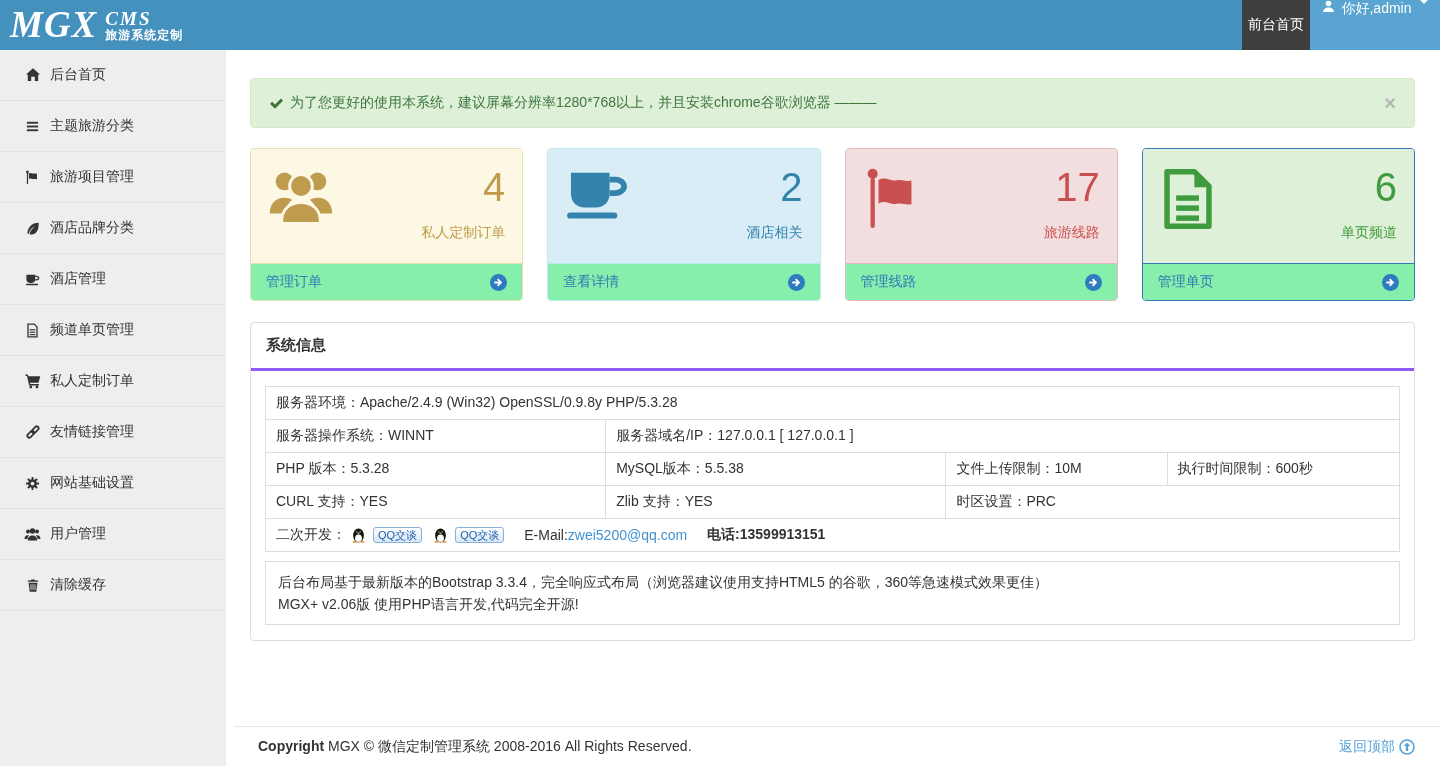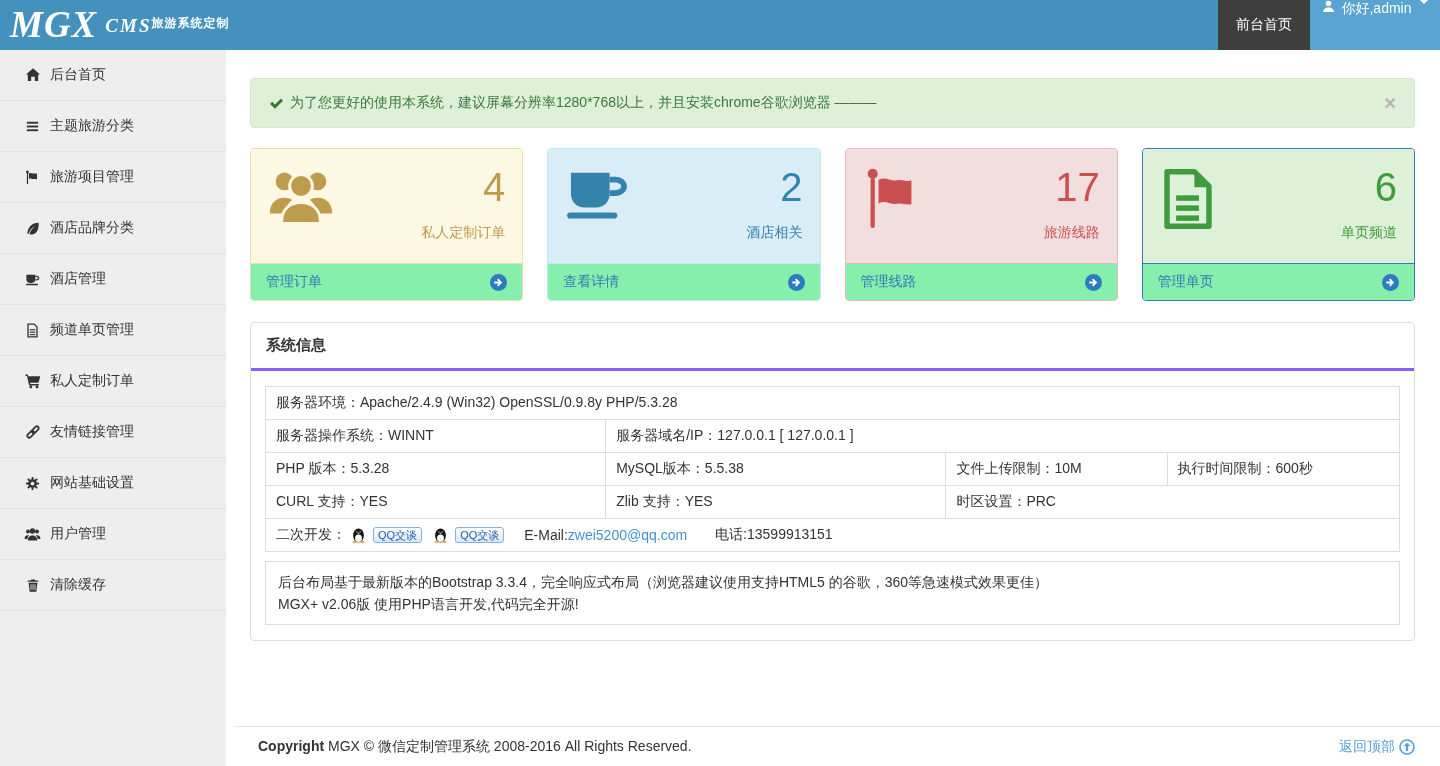--- a/index.html
+++ b/index.html
@@ -6,25 +6,25 @@
   html,body { width:1440px; height:766px; }
   body {
     font-family:"Liberation Sans","DejaVu Sans",sans-serif;
     font-size:14px; color:#333; background:#fff; position:relative; overflow:hidden;
   }
 
   
   .header { position:absolute; top:0; left:0; right:0; height:50px; background:#4491be; display:flex; align-items:stretch; z-index:10; }
   .logo { display:flex; align-items:center; padding-left:10px; color:#fff; }
   .logo-mgx { font-family:"Liberation Serif","DejaVu Serif",serif; font-style:italic; font-weight:bold; font-size:37px; letter-spacing:1px; line-height:50px; }
-  .logo-sub { margin-left:8px; display:flex; justify-content:center; }
+  .logo-sub { margin-left:8px; display:flex; flex-direction:column; justify-content:center; }
   .logo-cms { font-family:"Liberation Serif","DejaVu Serif",serif; font-style:italic; font-weight:bold; font-size:19px; line-height:19px; letter-spacing:2px; }
   .logo-tag { font-size:12px; font-weight:bold; line-height:14px; letter-spacing:1px; }
   .header-right { margin-left:auto; display:flex; align-items:stretch; }
-  .nav-front { width:92px; background:#3e3e3e; color:#fff; display:flex; align-items:center; justify-content:center; cursor:pointer; }
+  .nav-front { width:68px; background:#3e3e3e; color:#fff; display:flex; align-items:center; justify-content:center; cursor:pointer; }
   .nav-user { width:130px; background:#59a4d0; color:#fff; display:flex; align-items:flex-start; justify-content:center; gap:6px; cursor:pointer; }
   .caret { width:0; height:0; border-left:4px solid transparent; border-right:4px solid transparent; border-top:4px solid #fff; margin-left:2px; }
 
   
   .sidebar { position:absolute; top:50px; left:0; bottom:0; width:266px; background:#eee; border-right:1px solid #737373; }
   .side-item { height:51px; display:flex; align-items:center; padding-left:24px; border-bottom:1px solid #e2e2e2; color:#333; cursor:pointer; }
   .side-item .ic { width:17px; height:16px; margin-right:9px; display:inline-flex; align-items:center; justify-content:center; }
   .side-item svg { display:block; }
 
   
@@ -51,21 +51,21 @@
   .panel-heading { padding:13px 15px; border-bottom:3px solid #8b5cf6; font-size:15px; font-weight:bold; }
   .panel-body { padding:15px 14px 15px 14px; }
   table.sysinfo { width:100%; border-collapse:collapse; border:1px solid #ddd; }
   table.sysinfo td { border:1px solid #ddd; padding:7px 10px; font-size:14px; height:29px; }
   .dev-row { display:flex; align-items:center; flex-wrap:nowrap; }
   .qq-item { display:inline-flex; align-items:center; margin-left:6px; cursor:pointer; }
   .qq-item + .qq-item { margin-left:12px; }
   .qq-pill { font-size:11px; color:#1f5fa8; border:1px solid #8ab0d8; border-radius:3px; padding:0 4px; line-height:14px; background:linear-gradient(#ffffff,#d8e8f8); margin-left:8px; }
   .dev-email-label { margin-left:20px; }
   .dev-email { color:#4292d0; text-decoration:none; cursor:pointer; }
-  .dev-phone { margin-left:28px; }
+  .dev-phone { margin-left:20px;font-weight:bold; }
   .note-box { border:1px solid #ddd; margin-top:9px; padding:9px 12px; line-height:22px; font-size:14px; }
 
   
   .page-footer { position:absolute; left:8px; right:0; bottom:0; height:40px; border-top:1px solid #e6e6e6; background:#fff; display:flex; align-items:center; justify-content:space-between; padding:0 25px 0 24px; }
   .copyright b { font-weight:bold; }
   .back-top { color:#54a0da; display:inline-flex; align-items:center; gap:4px; cursor:pointer; }
 </style>
 </head>
 <body>
 

